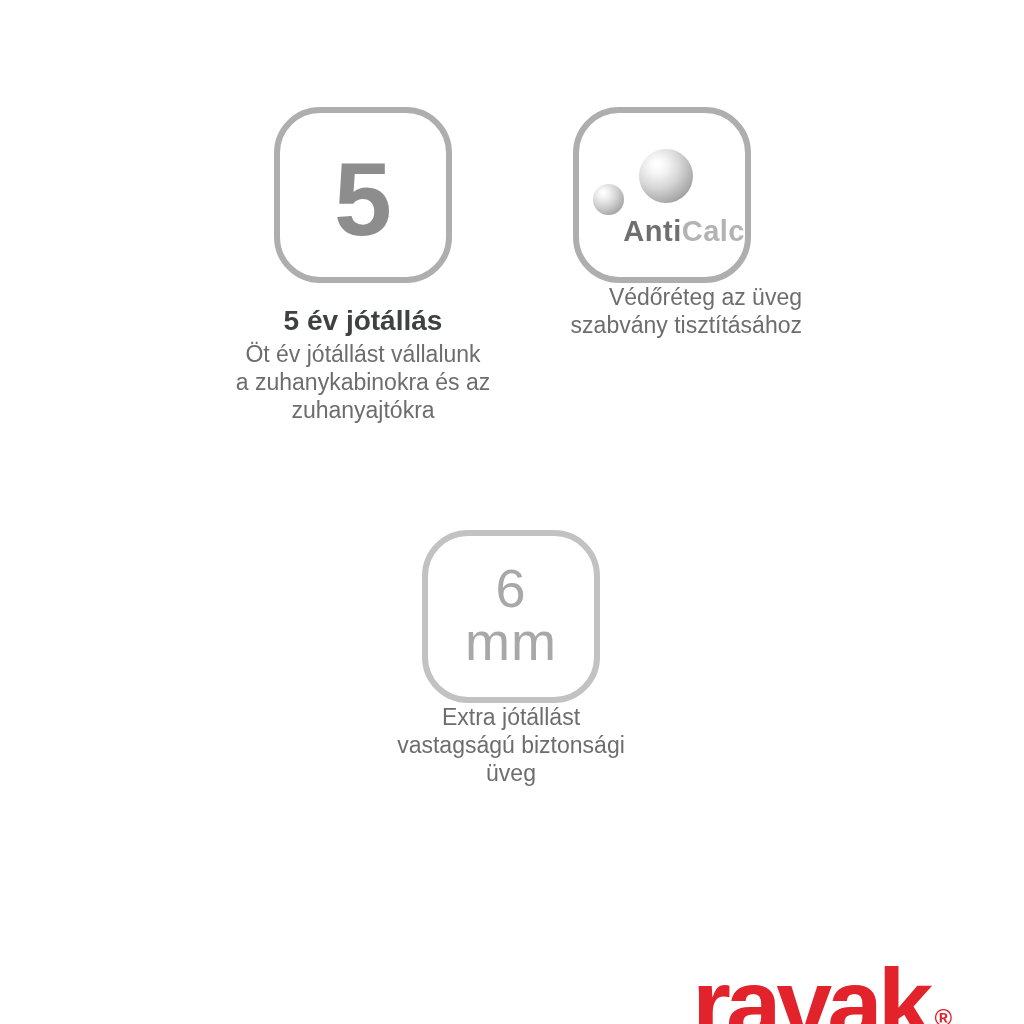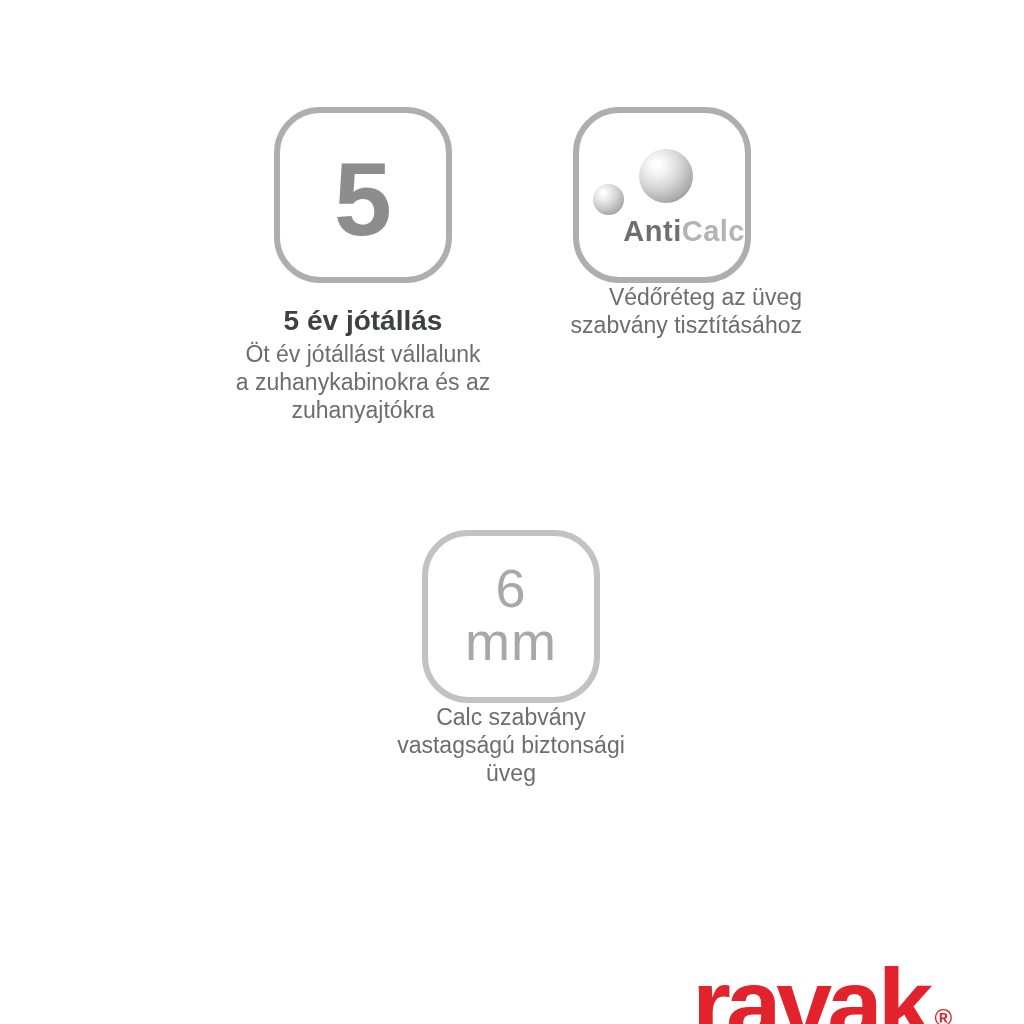--- a/index.html
+++ b/index.html
@@ -165,21 +165,21 @@
     </div>
     <p class="feature-desc">Védőréteg az üveg
 szabvány tisztításához</p>
   </section>
 
   <section class="feature feature-thickness">
     <div class="icon-frame">
       <span class="mm-text">6
 mm</span>
     </div>
-    <p class="feature-desc">Calc szabvány
+    <p class="feature-desc">Extra jótállást
 vastagságú biztonsági
 üveg</p>
   </section>
 
   <div class="brand-logo">
     <span>ravak</span><span class="registered-mark">®</span>
   </div>
 
 </div>
 

